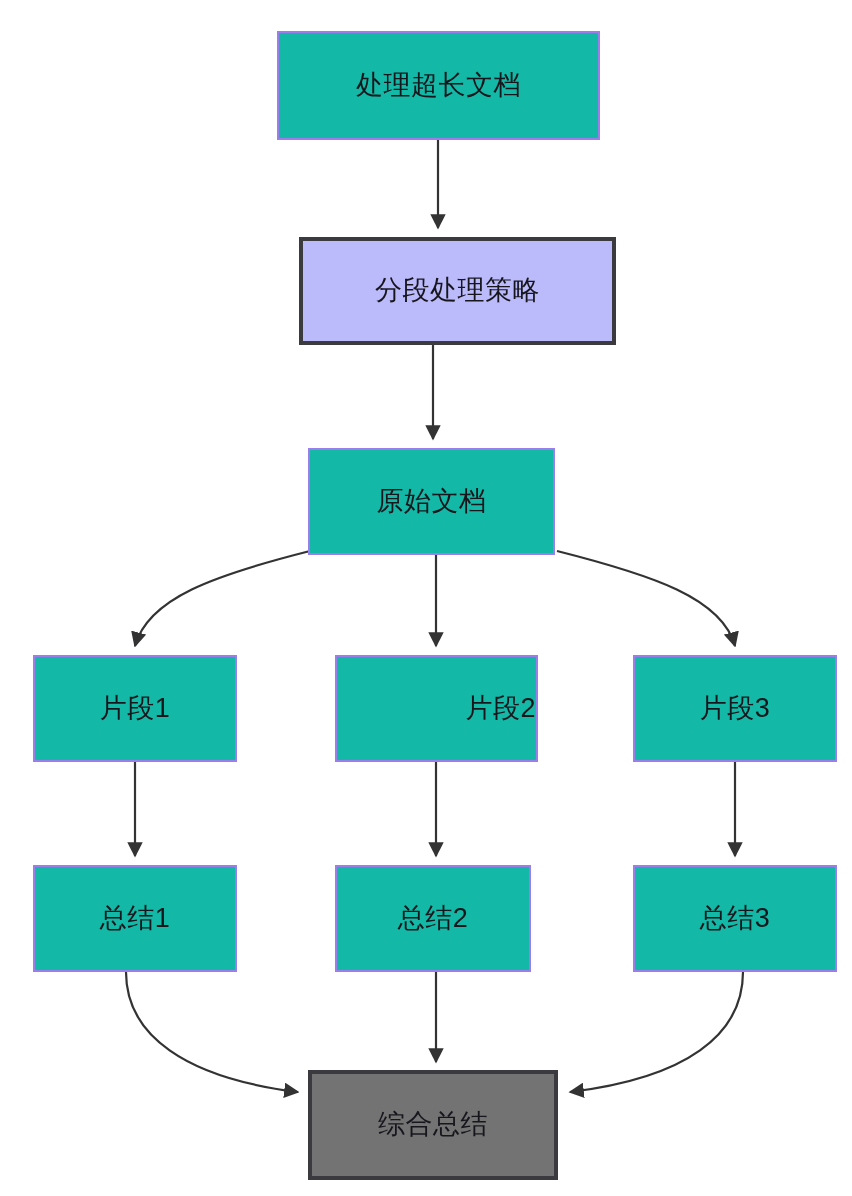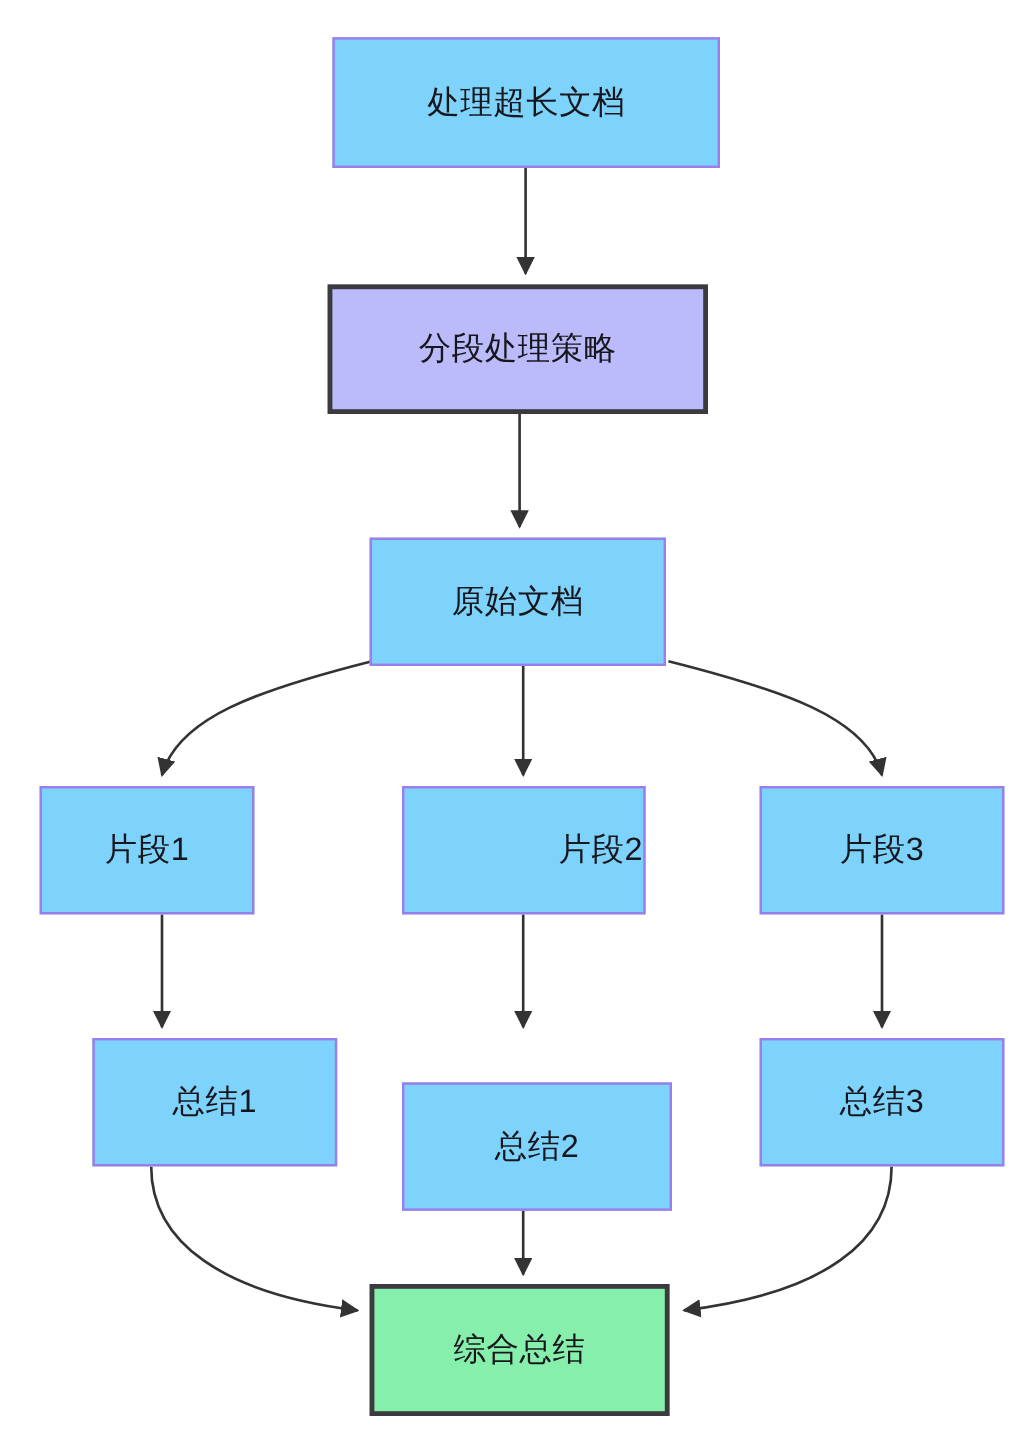--- a/index.html
+++ b/index.html
@@ -16,40 +16,41 @@
     box-sizing:border-box;
     display:flex;align-items:center;justify-content:center;
     text-align:center;
     color:#16161c;
     font-size:27px;
     line-height:1.25;
     letter-spacing:.5px;
     z-index:2;
   }
   .node.plain{
-    background:#7dd3fc;
+    background:#14b8a6;
     border:2px solid #9B7EEC;
   }
   .node.highlight{
     background:#BBBAFA;
     border:4px solid #3b3b3f;
+    margin-left:26px;
   }
   .node.result{
-    background:#86efac;
+    background:#737373;
     border:4px solid #3b3b3f;
   }
   
   #n-root     {left:277px;top:31px;  width:323px;height:109px;}
   #n-strategy {left:273px;top:237px; width:317px;height:108px;}
   #n-source   {left:308px;top:448px; width:247px;height:107px;}
-  #n-chunk1   {left:33px; top:655px; width:179px;height:107px;}
+  #n-chunk1   {left:33px; top:655px; width:204px;height:107px;}
   #n-chunk2   {left:335px;top:655px; width:203px;height:107px;justify-content:flex-end;}
   #n-chunk3   {left:633px;top:655px; width:204px;height:107px;}
-  #n-sum1     {left:33px; top:865px; width:204px;height:107px;margin-left:44px;}
-  #n-sum2     {left:335px;top:902px; width:225px;height:107px;}
+  #n-sum1     {left:33px; top:865px; width:204px;height:107px;}
+  #n-sum2     {left:335px;top:865px; width:196px;height:107px;}
   #n-sum3     {left:633px;top:865px; width:204px;height:107px;justify-content:center;}
   #n-final    {left:308px;top:1070px;width:250px;height:110px;}
 </style>
 </head>
 <body>
 
 <div id="diagram">
 
   <svg id="edges" viewBox="0 0 852 1196" xmlns="http://www.w3.org/2000/svg">
     <defs>

